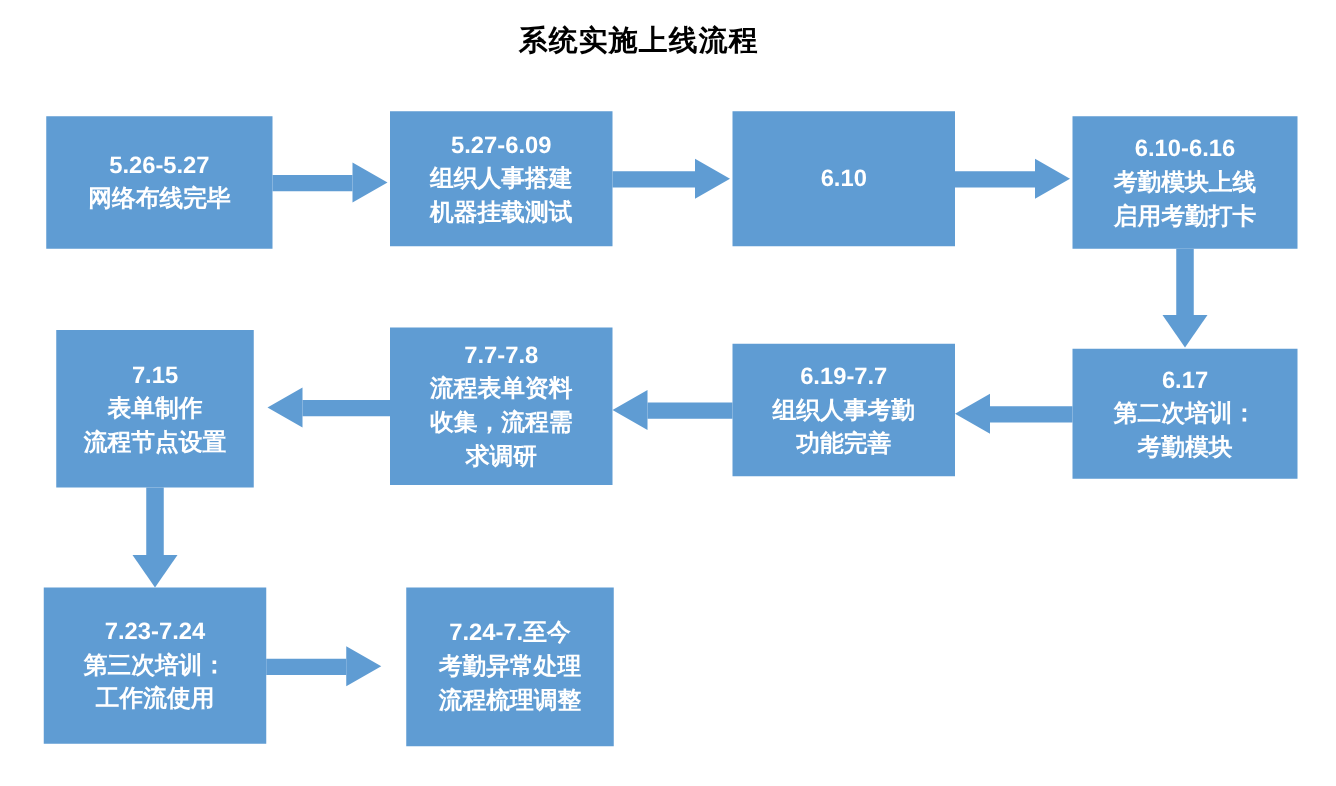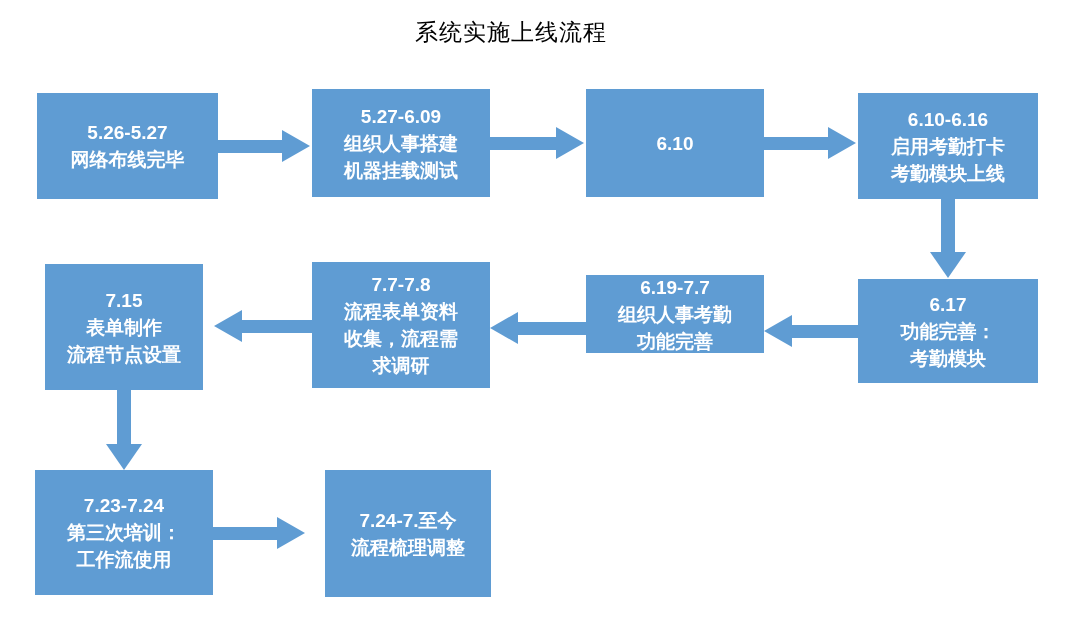--- a/index.html
+++ b/index.html
@@ -8,21 +8,21 @@
     width:1069px;height:629px;
     background:#ffffff;
     font-family:"Liberation Sans", sans-serif;
     overflow:hidden;
   }
   #chart-title{
     position:absolute;
     left:0;top:17px;width:1022px;
     text-align:center;
     font-size:23px;
-    font-weight:normal;
+    font-weight:bold;
     color:#000000;
     letter-spacing:1px;
   }
   .node{
     position:absolute;
     background:#5f9cd3;
     color:#ffffff;
     display:flex;
     flex-direction:column;
     justify-content:center;
@@ -30,21 +30,21 @@
     text-align:center;
     font-size:19px;
     font-weight:600;
     line-height:27px;
   }
   .b1{left:37px;top:93px;width:181px;height:106px}
   .b2{left:312px;top:89px;width:178px;height:108px}
   .b3{left:586px;top:89px;width:178px;height:108px}
   .b4{left:858px;top:93px;width:180px;height:106px}
   .b5{left:858px;top:279px;width:180px;height:104px}
-  .b6{left:586px;top:275px;width:178px;height:78px}
+  .b6{left:586px;top:275px;width:178px;height:106px}
   .b7{left:312px;top:262px;width:178px;height:126px}
   .b8{left:45px;top:264px;width:158px;height:126px}
   .b9{left:35px;top:470px;width:178px;height:125px}
   .b10{left:325px;top:470px;width:166px;height:127px}
   .stem{position:absolute;background:#5f9cd3;}
   .head-r{position:absolute;width:0;height:0;
     border-top:16px solid transparent;border-bottom:16px solid transparent;
     border-left:28px solid #5f9cd3;}
   .head-l{position:absolute;width:0;height:0;
     border-top:16px solid transparent;border-bottom:16px solid transparent;
@@ -67,27 +67,27 @@
   <div class="node b2">
     <div>5.27-6.09</div>
     <div>组织人事搭建</div>
     <div>机器挂载测试</div>
   </div>
   <div class="node b3">
     <div>6.10</div>
   </div>
   <div class="node b4">
     <div>6.10-6.16</div>
+    <div>考勤模块上线</div>
     <div>启用考勤打卡</div>
-    <div>考勤模块上线</div>
   </div>
 
   <div class="node b5">
     <div>6.17</div>
-    <div>功能完善：</div>
+    <div>第二次培训：</div>
     <div>考勤模块</div>
   </div>
   <div class="node b6">
     <div>6.19-7.7</div>
     <div>组织人事考勤</div>
     <div>功能完善</div>
   </div>
   <div class="node b7">
     <div>7.7-7.8</div>
     <div>流程表单资料</div>
@@ -100,20 +100,21 @@
     <div>流程节点设置</div>
   </div>
 
   <div class="node b9">
     <div>7.23-7.24</div>
     <div>第三次培训：</div>
     <div>工作流使用</div>
   </div>
   <div class="node b10">
     <div>7.24-7.至今</div>
+    <div>考勤异常处理</div>
     <div>流程梳理调整</div>
   </div>
 
   <div class="stem" style="left:218px;top:140px;width:64px;height:13px"></div>
   <div class="head-r" style="left:282px;top:130px"></div>
 
   <div class="stem" style="left:490px;top:137px;width:66px;height:13px"></div>
   <div class="head-r" style="left:556px;top:127px"></div>
 
   <div class="stem" style="left:764px;top:137px;width:64px;height:13px"></div>

